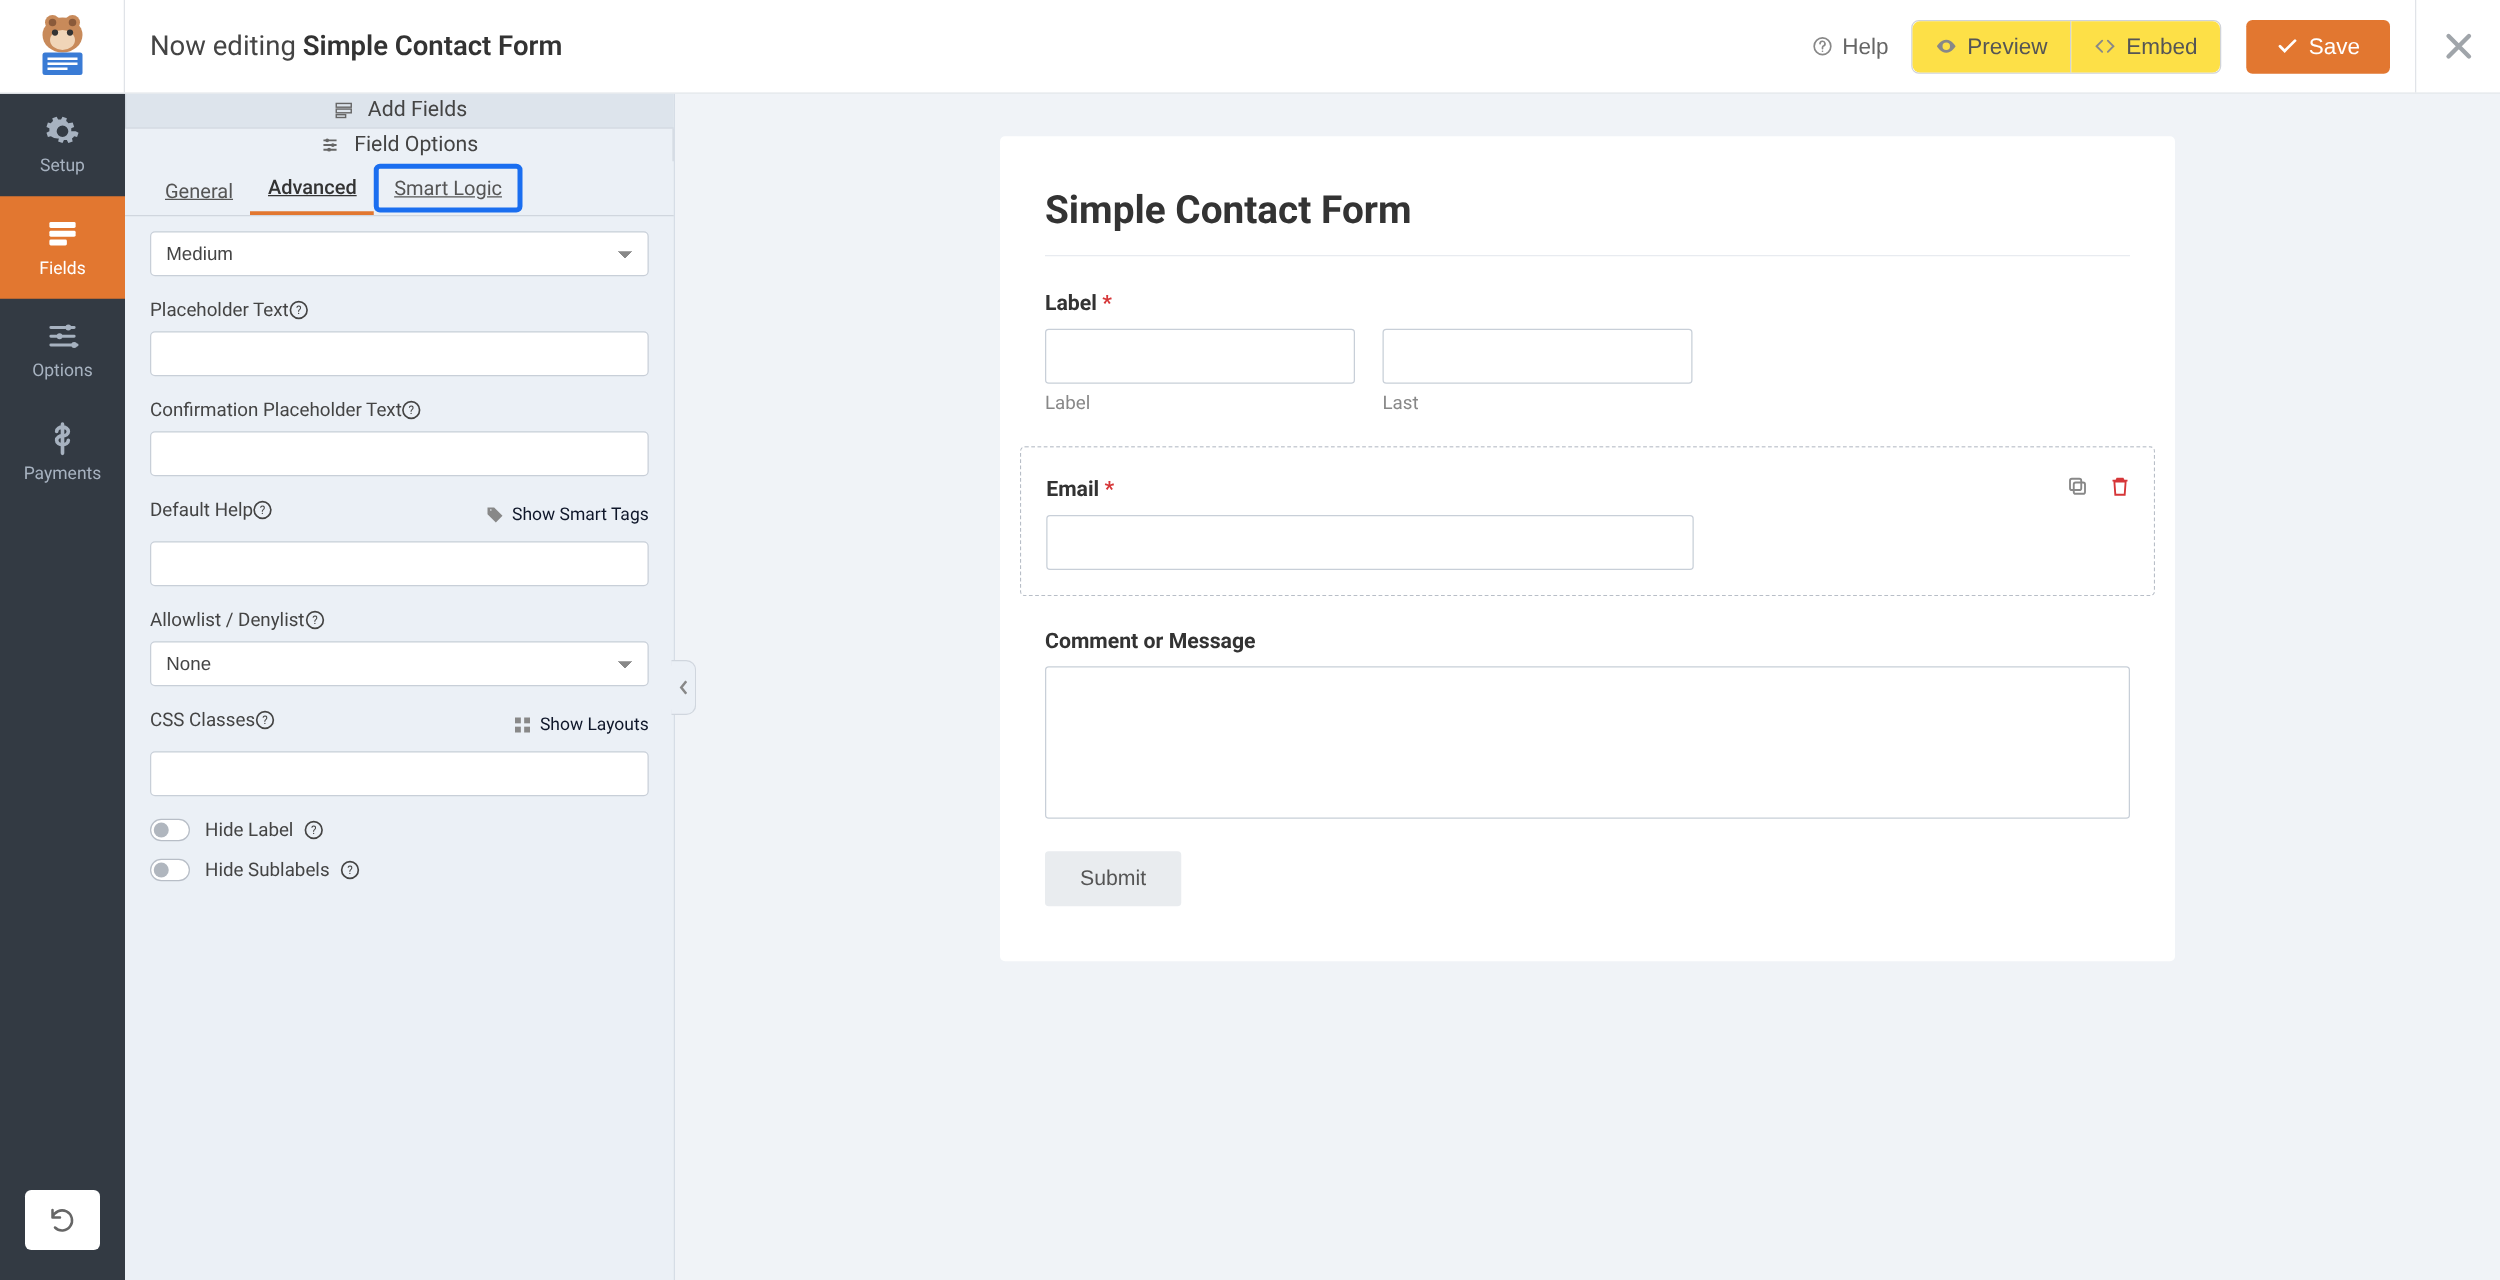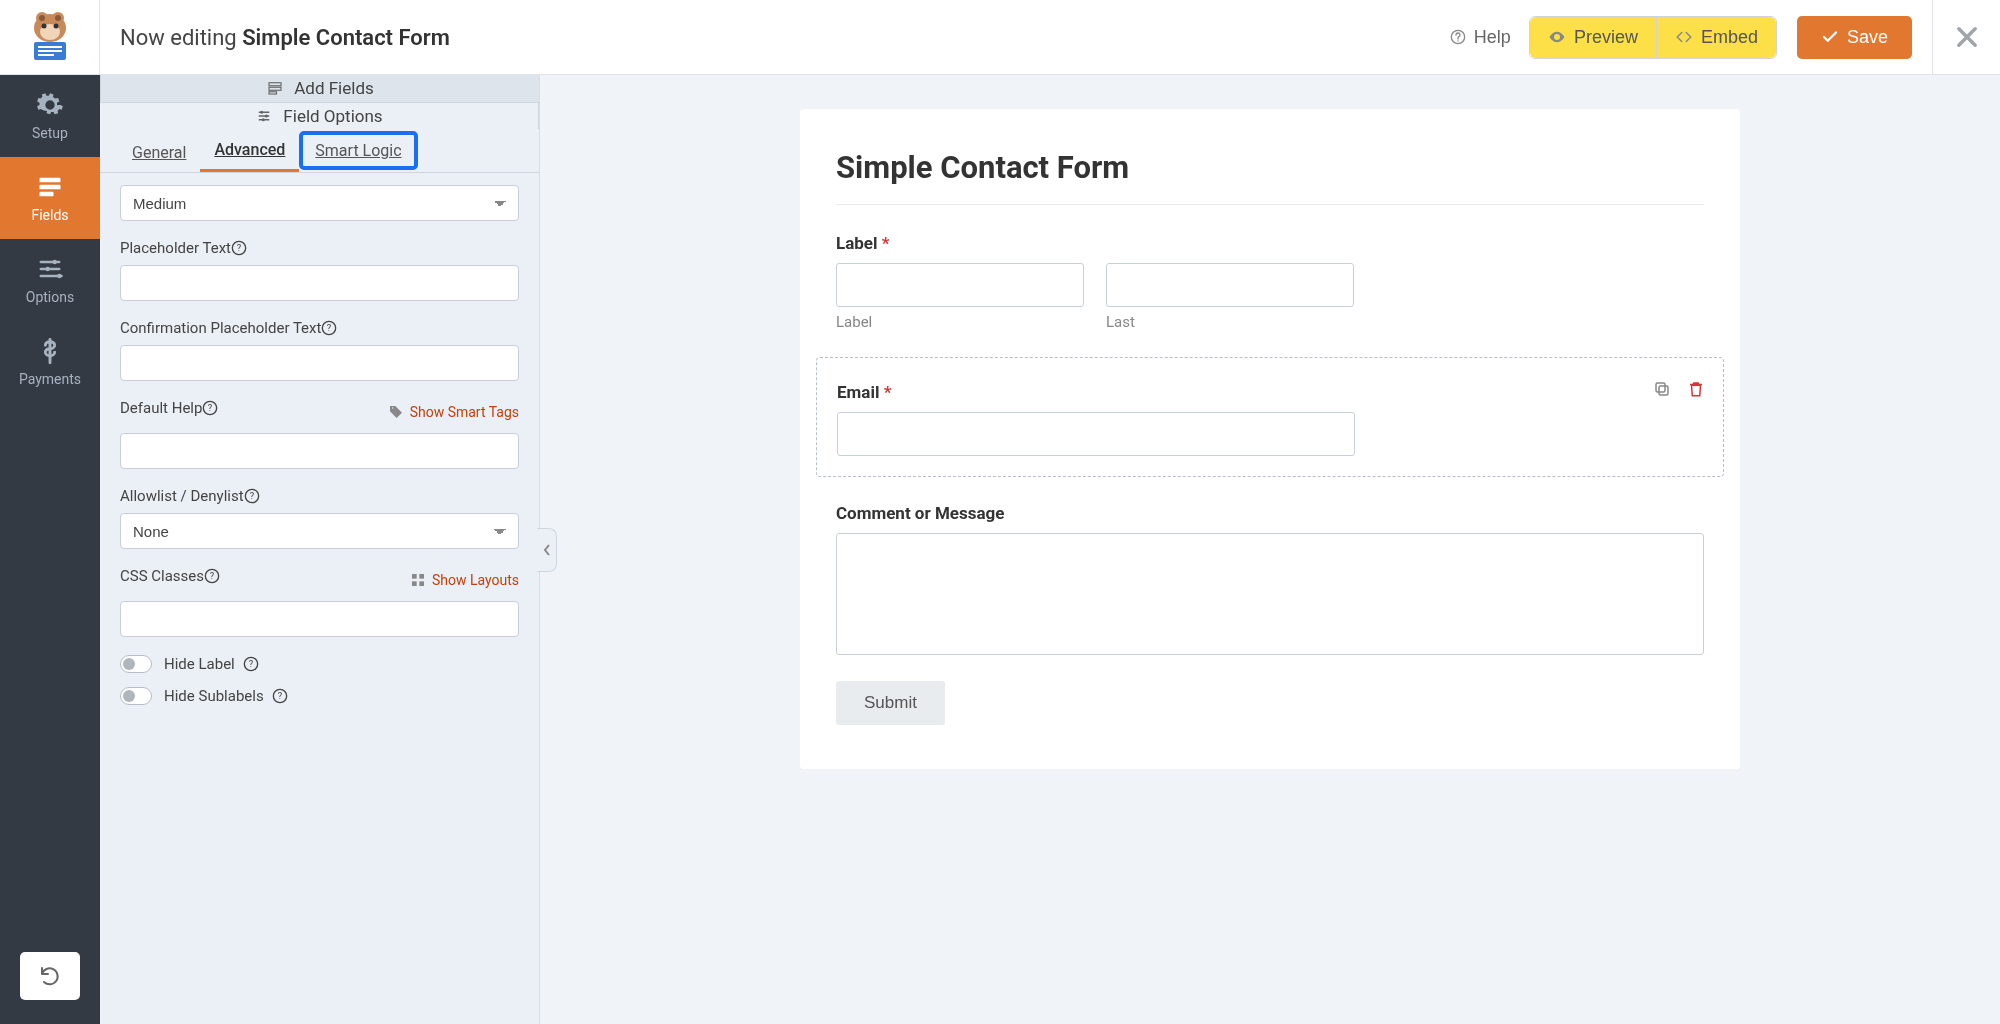--- a/index.html
+++ b/index.html
@@ -45,21 +45,21 @@
 .panel-tab-top svg { width: 18px; height: 18px; fill: #666; }
 .panel-subtabs { display: flex; height: 44px; border-bottom: 1px solid #d0d6de; padding: 0 18px; align-items: flex-end; }
 .sub-tab { padding: 10px 14px; font-size: 16px; color: #555; cursor: pointer; text-decoration: underline; }
 .sub-tab.active { color: #333; border-bottom: 3px solid #e27730; font-weight: 500; }
 .sub-tab.highlighted { border: 4px solid #1a6ef0; border-radius: 5px; color: #555; padding: 6px 12px; margin-bottom: 2px; }
 
 .panel-body { padding: 12px 20px 20px; overflow-y: auto; flex: 1; }
 .form-group { margin-bottom: 18px; }
 .form-label { display: flex; align-items: center; gap: 0; font-size: 15px; color: #444; margin-bottom: 8px; }
 .form-label-row { display: flex; justify-content: space-between; align-items: center; margin-bottom: 8px; }
-.helper-link { display: inline-flex; align-items: center; gap: 6px; font-size: 14px; color: #c2410c; cursor: pointer; }
+.helper-link { display: inline-flex; align-items: center; gap: 6px; font-size: 14px; color: #0f172a; cursor: pointer; }
 .helper-link svg { width: 16px; height: 16px; fill: #888; }
 .help-icon { width: 16px; height: 16px; fill: #b0b6be; }
 .form-select, .form-input { width: 100%; height: 36px; border: 1px solid #c8cfd8; border-radius: 4px; background: #fff; padding: 0 12px; font-size: 15px; color: #444; }
 .form-select { appearance: none; background-image: linear-gradient(45deg, transparent 50%, #888 50%), linear-gradient(135deg, #888 50%, transparent 50%); background-position: calc(100% - 18px) 15px, calc(100% - 12px) 15px; background-size: 6px 6px; background-repeat: no-repeat; }
 
 .toggle-row { display: flex; align-items: center; gap: 12px; margin-bottom: 14px; }
 .toggle { width: 32px; height: 18px; background: #fff; border: 1px solid #b8bec7; border-radius: 10px; position: relative; cursor: pointer; }
 .toggle::after { content: ''; position: absolute; width: 12px; height: 12px; background: #b0b6be; border-radius: 50%; top: 2px; left: 2px; }
 .toggle-label { font-size: 15px; color: #444; display: flex; align-items: center; gap: 8px; }
 

